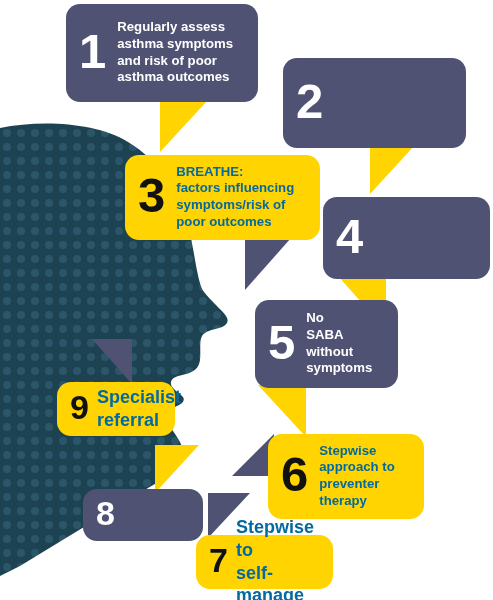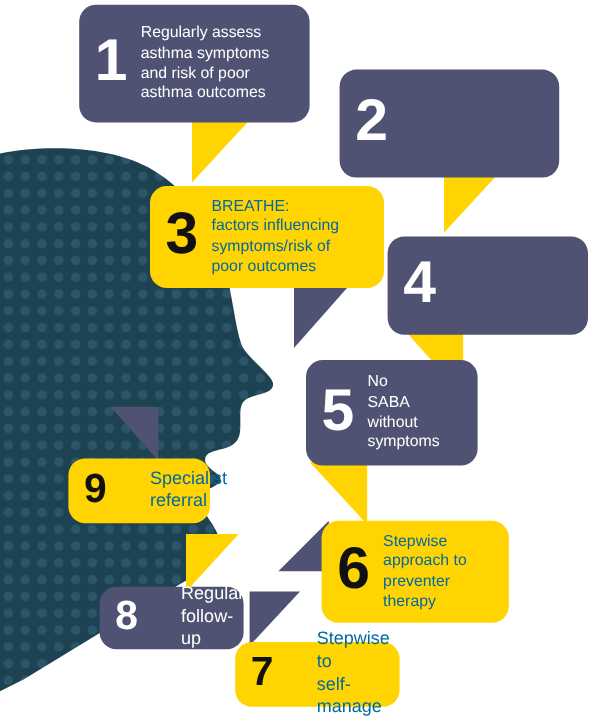--- a/index.html
+++ b/index.html
@@ -46,28 +46,28 @@
     flex: 0 0 auto;
     margin-right: 12px;
     margin-top: -2px;
   }
   .box.dark  .num { color: #ffffff; }
   .box.light .num { color: #111111; }
 
   .txt {
     font-size: 13.2px;
     line-height: 1.26;
-    font-weight: normal;
+    font-weight: bold;
     white-space: pre-line;
   }
   .box.dark  .txt { color: #ffffff; }
   .box.light .txt { color: #0369a1; }
 
   .box.small .num { font-size: 34px; margin-right: 9px; }
-  .box.small .txt { font-size: 15px; margin-left: 28px; }
+  .box.small .txt { font-size: 18px; }
 
   
   .tail {
     position: absolute;
     width: 0;
     height: 0;
   }
   
   .tail.tl-yellow {
     border-top: 52px solid #ffd400;
@@ -189,22 +189,20 @@
   </div>
 
   <div class="box light small" style="left:196px; top:535px; width:137px; height:54px;">
     <span class="num">7</span>
     <span class="txt">Stepwise to
 self-manage</span>
   </div>
 
   <div class="box dark small" style="left:83px; top:489px; width:120px; height:52px;">
     <span class="num">8</span>
-    <span class="txt">Regular
-follow-up</span>
   </div>
 
   <div class="box light small" style="left:57px; top:382px; width:118px; height:54px;">
     <span class="num">9</span>
     <span class="txt">Specialist
 referral</span>
   </div>
 
 </div>
 

